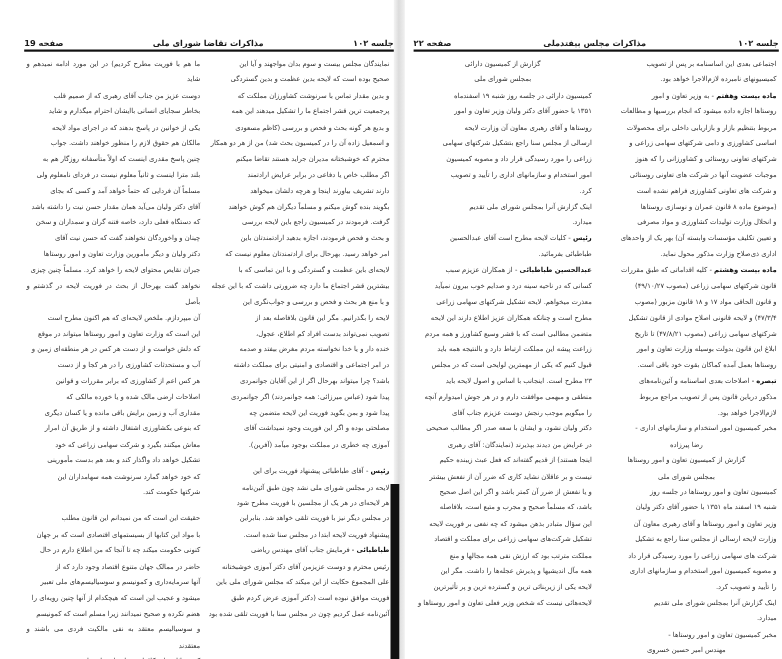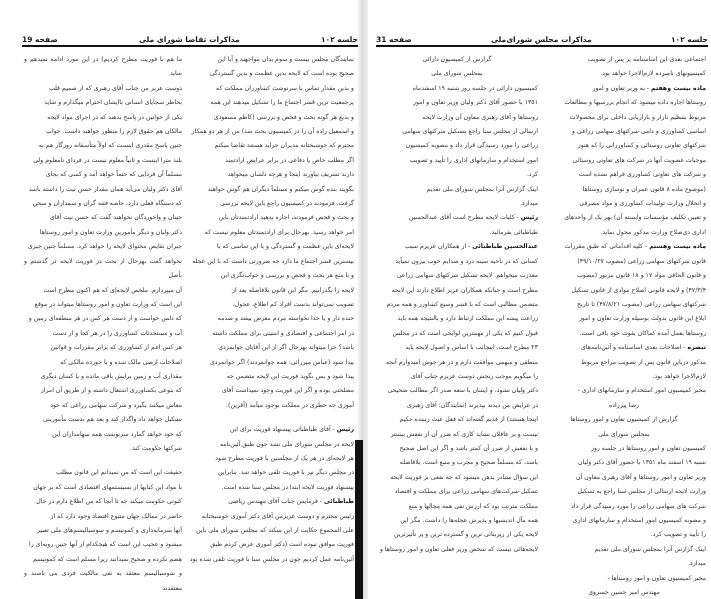--- a/index.html
+++ b/index.html
@@ -112,22 +112,22 @@
       <p>میشود و عجیب این است که هیچکدام از آنها چنین رویه‌ای را</p>
       <p>هضم نکرده و صحیح نمیدانند زیرا مسلم است که کمونیسم</p>
       <p>و سوسیالیسم معتقد به نفی مالکیت فردی می باشند و معتقدند</p>
       <p>که وسائل تولید کلا باید در اختیار دولت باشد و در زمینه</p>
     </div>
 </div>
 
 <div class="page page-right">
   <div class="header">
     <span>جلسه ۱۰۲</span>
-    <span>مذاکرات مجلس شورای‌ملی</span>
-    <span>صفحه 31</span>
+    <span>مذاکرات مجلس بیفتد‌ملی</span>
+    <span>صفحه ۲۲</span>
   </div>
   <div class="header-rule"></div>
   <div class="col col-a">
       <p>اجتماعی بعدی این اساسنامه بر پس از تصویب</p>
       <p>کمیسیونهای نامبرده لازم‌الاجرا خواهد بود.</p>
       <p><span class="bold">ماده بیست وهفتم</span> - به وزیر تعاون و امور</p>
       <p>روستاها اجازه داده میشود که انجام بررسیها و مطالعات</p>
       <p>مربوط بتنظیم بازار و بازاریابی داخلی برای محصولات</p>
       <p>اساسی کشاورزی و دامی شرکتهای سهامی زراعی و</p>
       <p>شرکتهای تعاونی روستائی و کشاورزانی را که هنوز</p>

